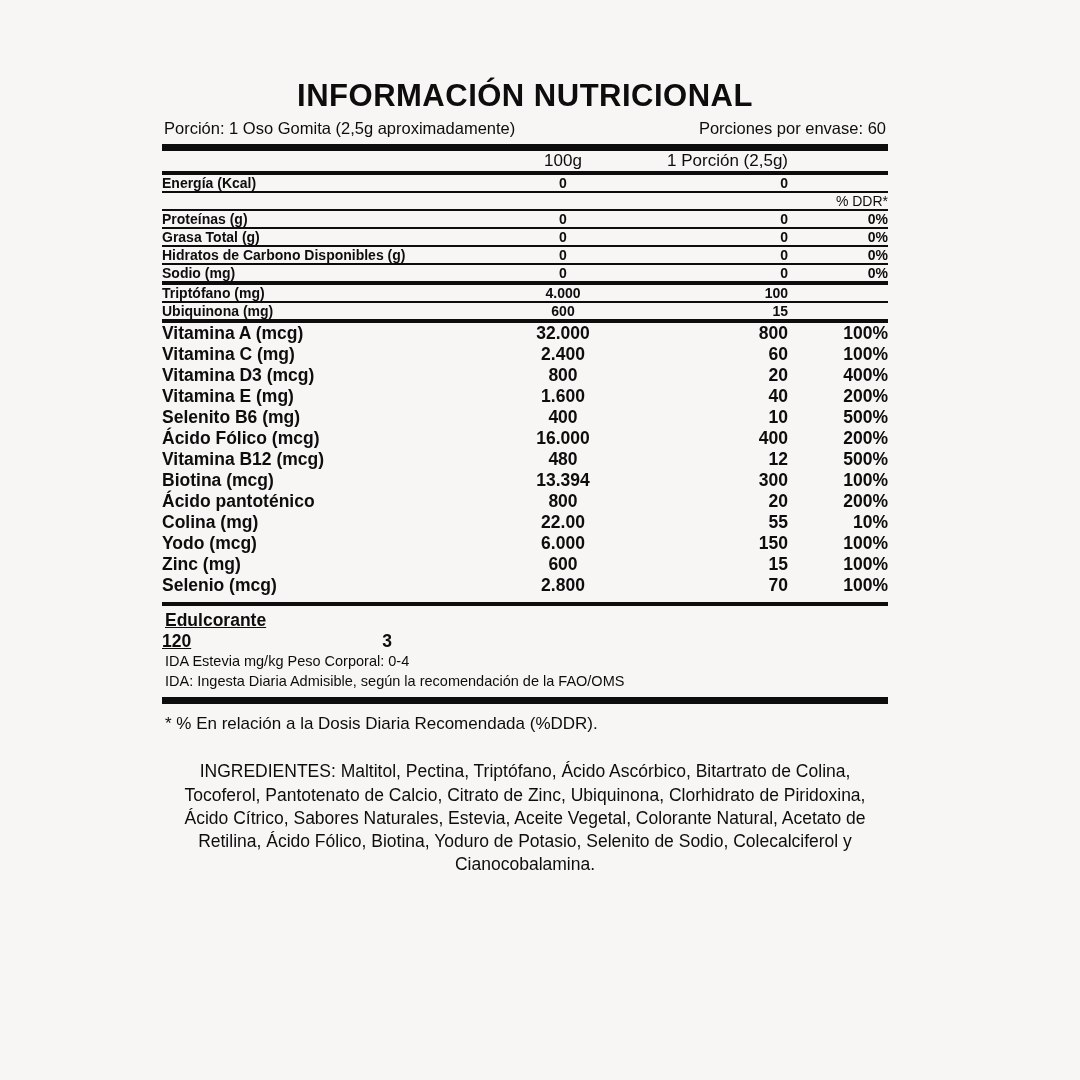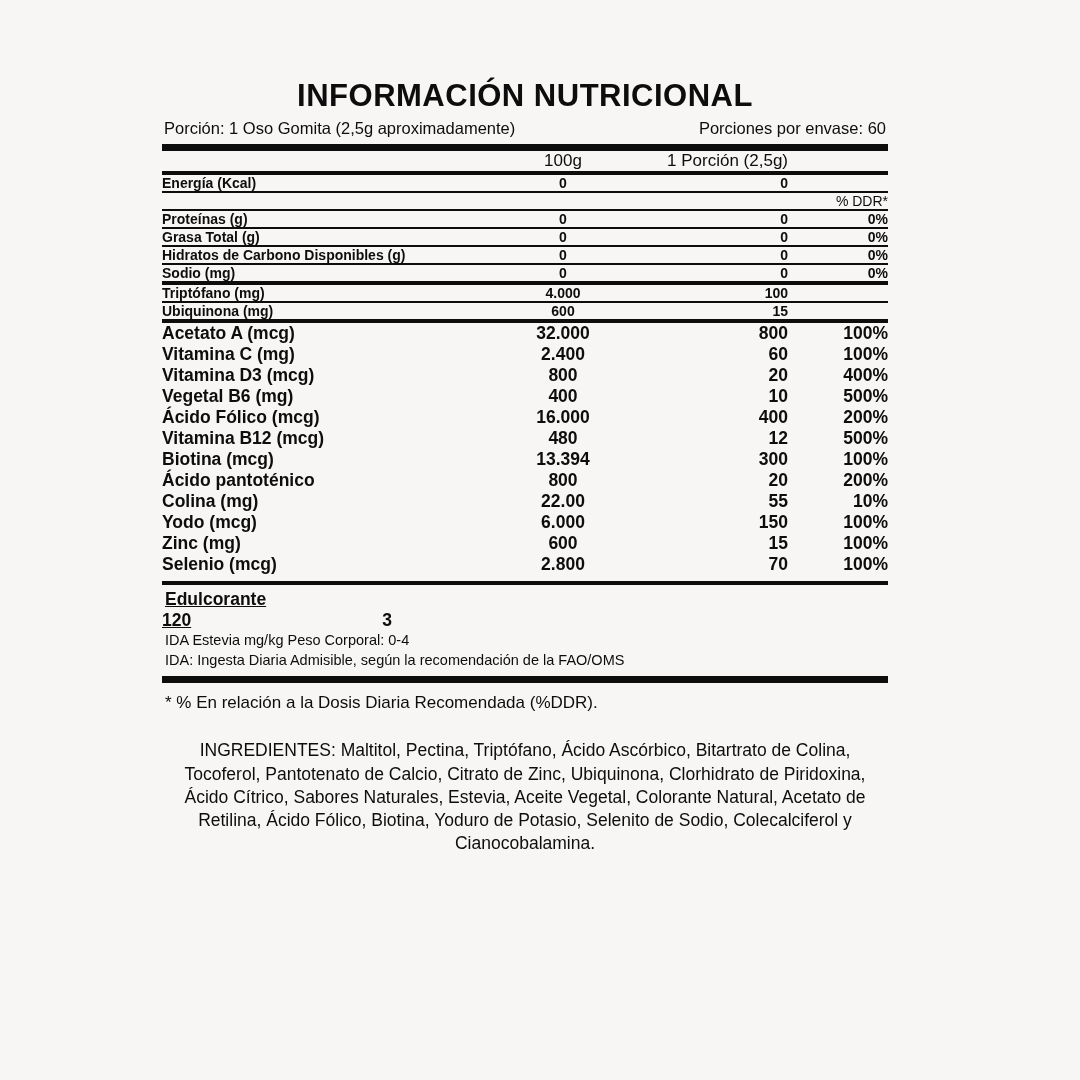--- a/index.html
+++ b/index.html
@@ -240,39 +240,45 @@
         <td class="c-por">15</td>
         <td class="c-ddr"></td>
       </tr>
       <tr class="sep-row">
         <td colspan="4">
             <div class="rule-med"></div>
           </td>
       </tr>
 
       <tr class="vit">
-        <td class="c-label">Acetato A (mcg)</td>
+        <td class="c-label">Vitamina A (mcg)</td>
         <td class="c-100">32.000</td>
         <td class="c-por">800</td>
         <td class="c-ddr">100%</td>
       </tr>
       <tr class="vit">
         <td class="c-label">Vitamina C (mg)</td>
         <td class="c-100">2.400</td>
         <td class="c-por">60</td>
         <td class="c-ddr">100%</td>
       </tr>
       <tr class="vit">
         <td class="c-label">Vitamina D3 (mcg)</td>
         <td class="c-100">800</td>
         <td class="c-por">20</td>
         <td class="c-ddr">400%</td>
       </tr>
       <tr class="vit">
-        <td class="c-label">Vegetal B6 (mg)</td>
+        <td class="c-label">Vitamina E (mg)</td>
+        <td class="c-100">1.600</td>
+        <td class="c-por">40</td>
+        <td class="c-ddr">200%</td>
+      </tr>
+      <tr class="vit">
+        <td class="c-label">Selenito B6 (mg)</td>
         <td class="c-100">400</td>
         <td class="c-por">10</td>
         <td class="c-ddr">500%</td>
       </tr>
       <tr class="vit">
         <td class="c-label">Ácido Fólico (mcg)</td>
         <td class="c-100">16.000</td>
         <td class="c-por">400</td>
         <td class="c-ddr">200%</td>
       </tr>

